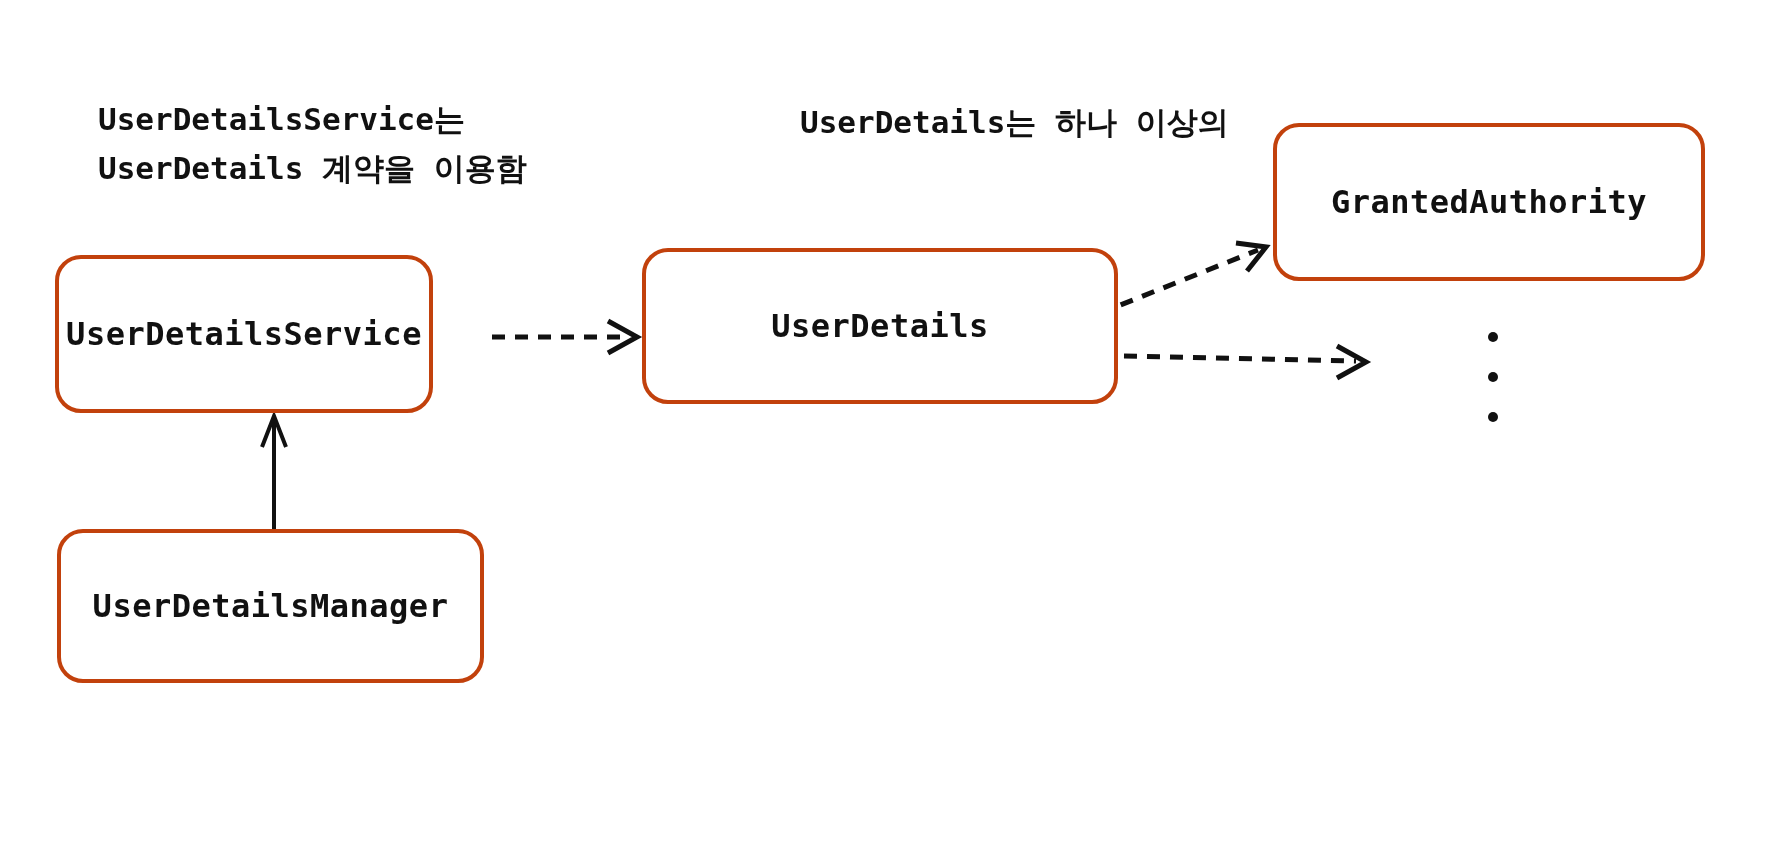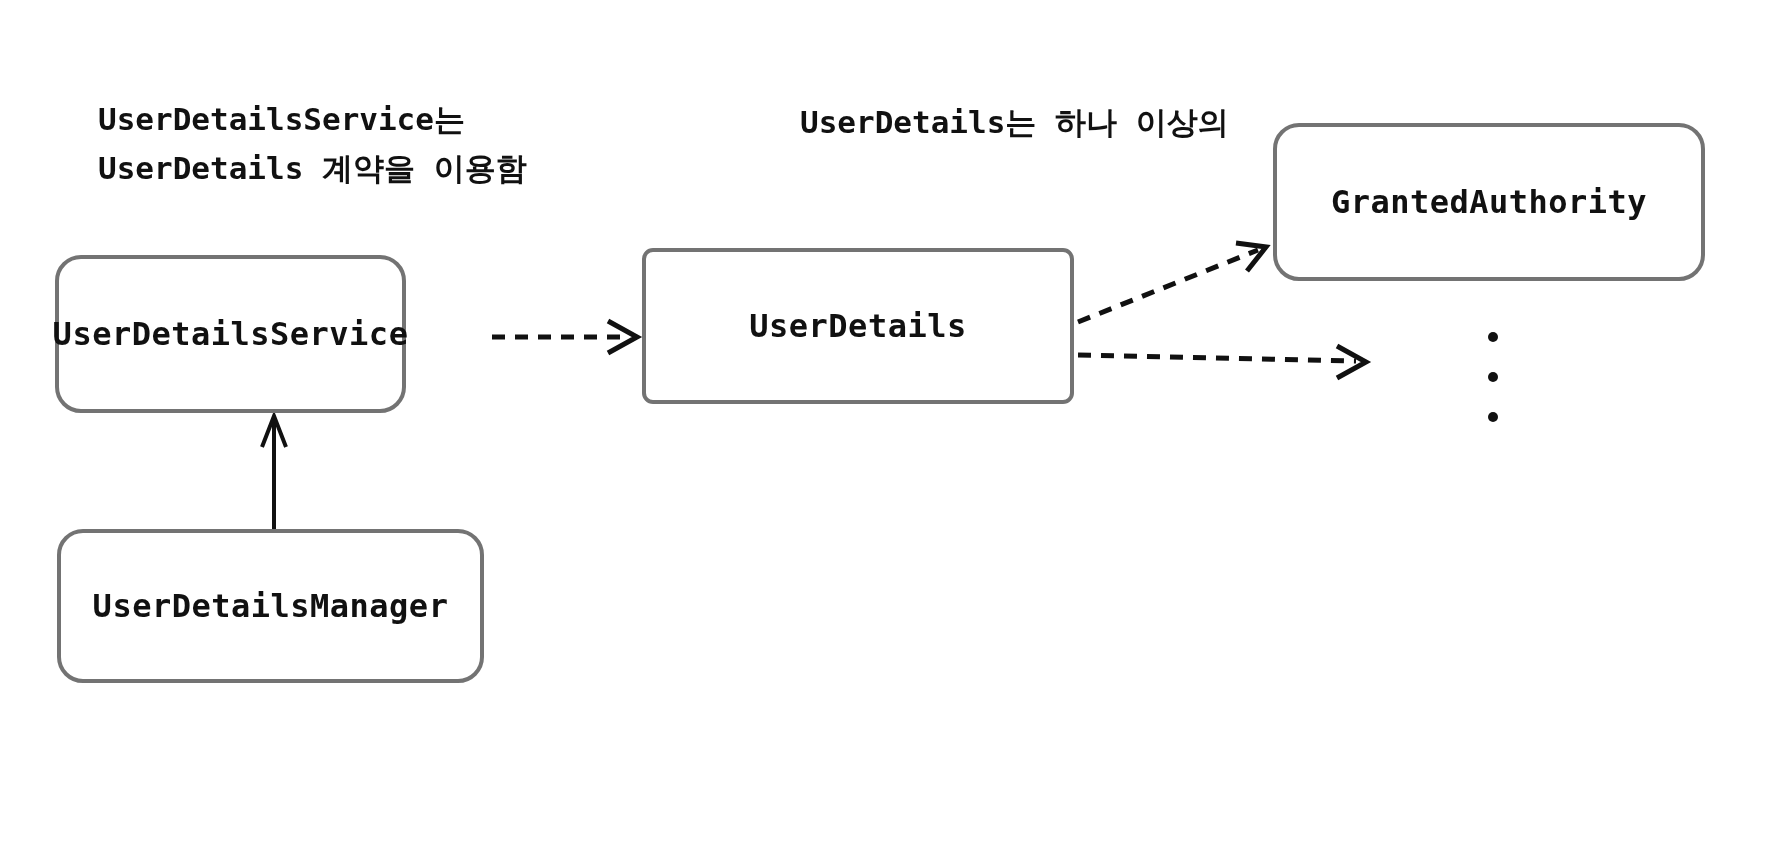--- a/index.html
+++ b/index.html
@@ -20,21 +20,21 @@
     position: absolute;
     left: 0;
     top: 0;
     width: 1774px;
     height: 856px;
     pointer-events: none;
   }
   .node {
     position: absolute;
     box-sizing: border-box;
-    border: 4px solid #737373;
+    border: 4px solid #c2410c;
     border-radius: 26px;
     background: #ffffff;
     display: flex;
     align-items: center;
     justify-content: center;
   }
   .node-label {
     font-size: 32px;
     font-weight: 700;
     letter-spacing: 0.5px;
@@ -76,25 +76,25 @@
       <polyline points="1337,346 1366,362 1337,378" stroke-width="5" stroke-linejoin="miter"></polyline>
     </g>
 
     <g fill="#111111" stroke="none">
       <circle cx="1493" cy="337" r="5"></circle>
       <circle cx="1493" cy="377" r="5"></circle>
       <circle cx="1493" cy="417" r="5"></circle>
     </g>
   </svg>
 
-  <div class="node" style="left:55px; top:255px; width:351px; height:158px;">
+  <div class="node" style="left:55px; top:255px; width:378px; height:158px;">
     <span class="node-label">UserDetailsService</span>
   </div>
 
-  <div class="node" style="left:642px; top:248px; width:432px; height:156px;border-radius:11px;">
+  <div class="node" style="left:642px; top:248px; width:476px; height:156px;">
     <span class="node-label">UserDetails</span>
   </div>
 
   <div class="node" style="left:1273px; top:123px; width:432px; height:158px;">
     <span class="node-label">GrantedAuthority</span>
   </div>
 
   <div class="node" style="left:57px; top:529px; width:427px; height:154px;justify-content:center;">
     <span class="node-label">UserDetailsManager</span>
   </div>

